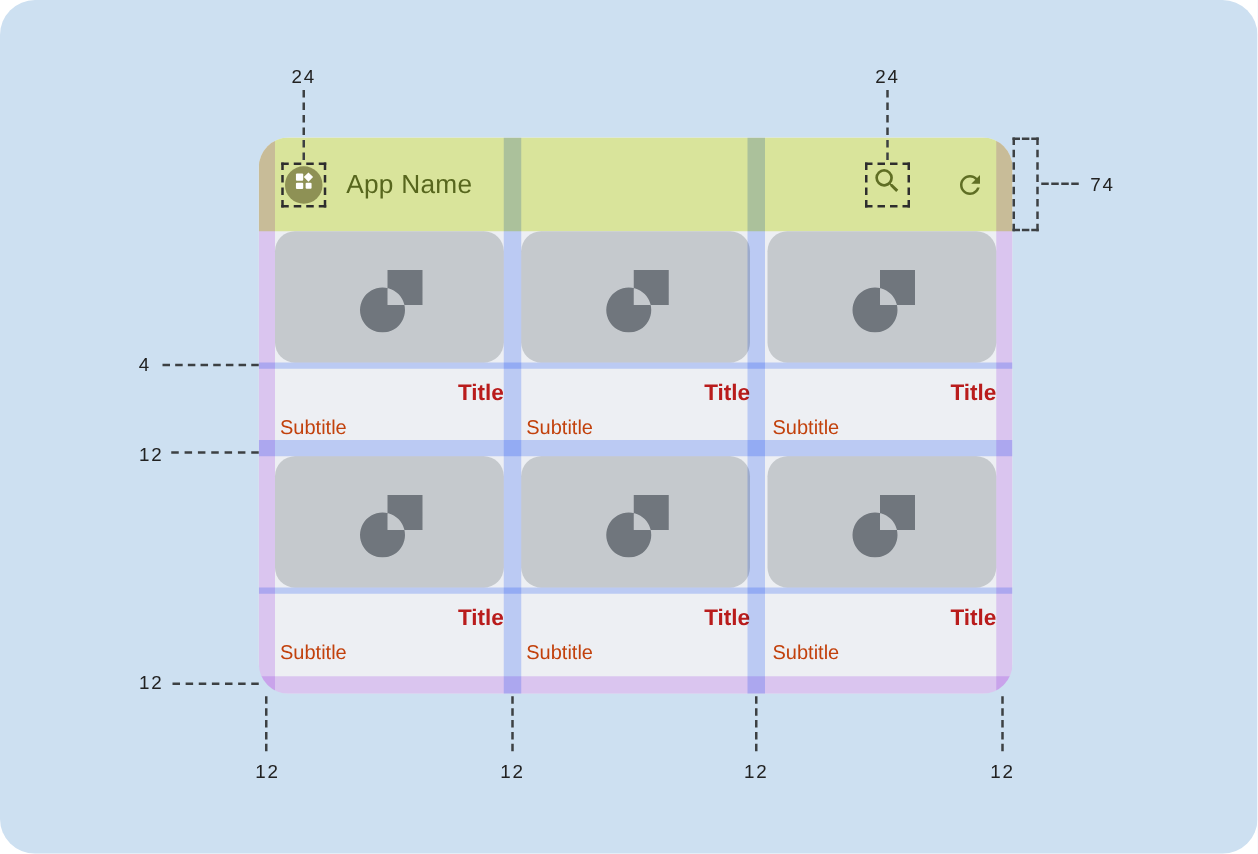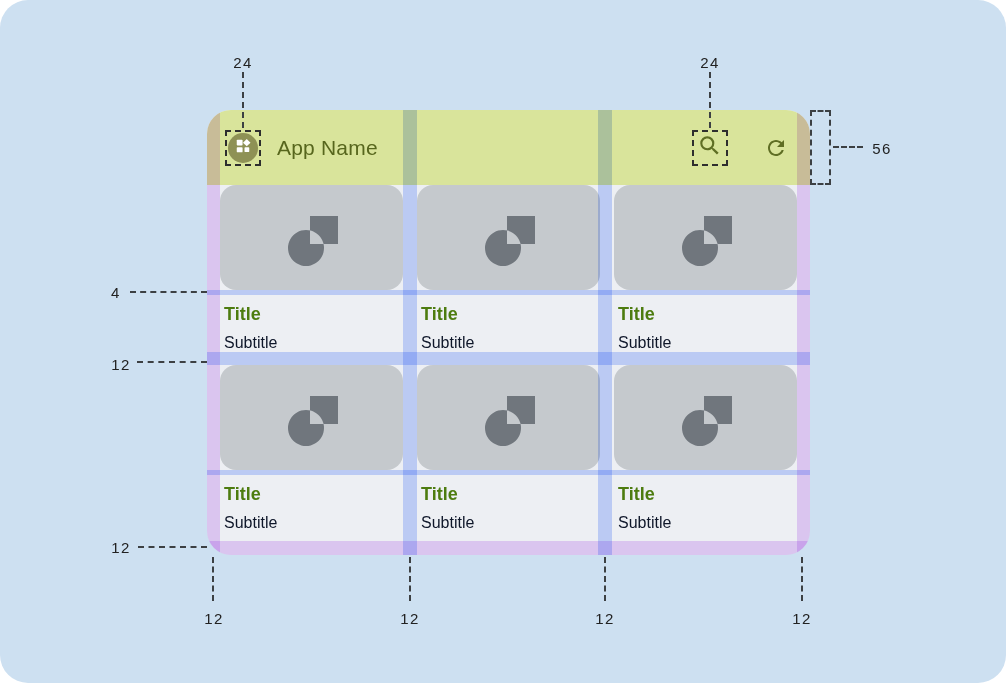--- a/index.html
+++ b/index.html
@@ -10,22 +10,22 @@
   .appbar{position:absolute;left:0;top:0;width:603px;height:75px;background:#D9E49B;display:flex;align-items:center;padding:0 22px 0 18px;box-sizing:border-box;}
   .iconbox{width:36px;height:36px;border:2px dashed #2e2e2e;box-sizing:border-box;display:flex;align-items:center;justify-content:center;flex:0 0 auto;}
   .appcircle{width:30px;height:30px;border-radius:50%;background:#8E9155;display:flex;align-items:center;justify-content:center;}
   .appbar-title{font-size:21px;font-weight:500;color:#57661d;margin-left:16px;letter-spacing:.2px;}
   .sp{flex:1;}
   .refresh{margin-left:36px;width:24px;height:24px;flex:0 0 auto;}
 
   .content{position:absolute;left:0;top:75px;width:603px;height:370px;}
   .cardimg{position:absolute;width:183px;height:105px;border-radius:16px;background:#C5C9CD;display:flex;align-items:center;justify-content:center;}
   .ctext{position:absolute;width:183px;box-sizing:border-box;padding:6px 0 0 4px;}
-  .ctitle{font-size:18px;font-weight:600;color:#4d7c0f;line-height:26px;}
-  .csub{font-size:16px;font-weight:400;color:#0f172a;line-height:24px;margin-top:4px;}
+  .ctitle{font-size:18px;font-weight:600;color:#b91c1c;line-height:26px;text-align:right;}
+  .csub{font-size:16px;font-weight:400;color:#c2410c;line-height:24px;margin-top:4px;}
 
   
   .ov{position:absolute;mix-blend-mode:multiply;pointer-events:none;}
   .ov.blue{background:#C9D8FF;}
   .ov.purple{background:#EBD3FB;}
   .m-left{left:0;top:0;width:13px;height:445px;}
   .m-right{left:590px;top:0;width:13px;height:445px;}
   .g1{left:196px;top:0;width:14px;height:445px;}
   .g2{left:391px;top:0;width:14px;height:445px;}
   .b4a{left:0;top:180px;width:603px;height:5px;}
@@ -147,21 +147,21 @@
   </div>
 
   <div class="lab" style="left:243px;top:62px;">24</div>
   <div class="vline" style="left:242px;top:72px;height:56px;"></div>
 
   <div class="lab" style="left:710px;top:62px;">24</div>
   <div class="vline" style="left:709px;top:72px;height:56px;"></div>
 
   <div class="bracket" style="left:810px;top:110px;width:21px;height:75px;"></div>
   <div class="hline" style="left:833px;top:146px;width:30px;"></div>
-  <div class="lab" style="left:882px;top:148px;">56</div>
+  <div class="lab" style="left:882px;top:148px;">74</div>
 
   <div class="lab" style="left:116px;top:292px;">4</div>
   <div class="hline" style="left:130px;top:291px;width:77px;"></div>
 
   <div class="lab" style="left:121px;top:364px;">12</div>
   <div class="hline" style="left:137px;top:361px;width:70px;"></div>
 
   <div class="lab" style="left:121px;top:547px;">12</div>
   <div class="hline" style="left:138px;top:546px;width:69px;"></div>
 

